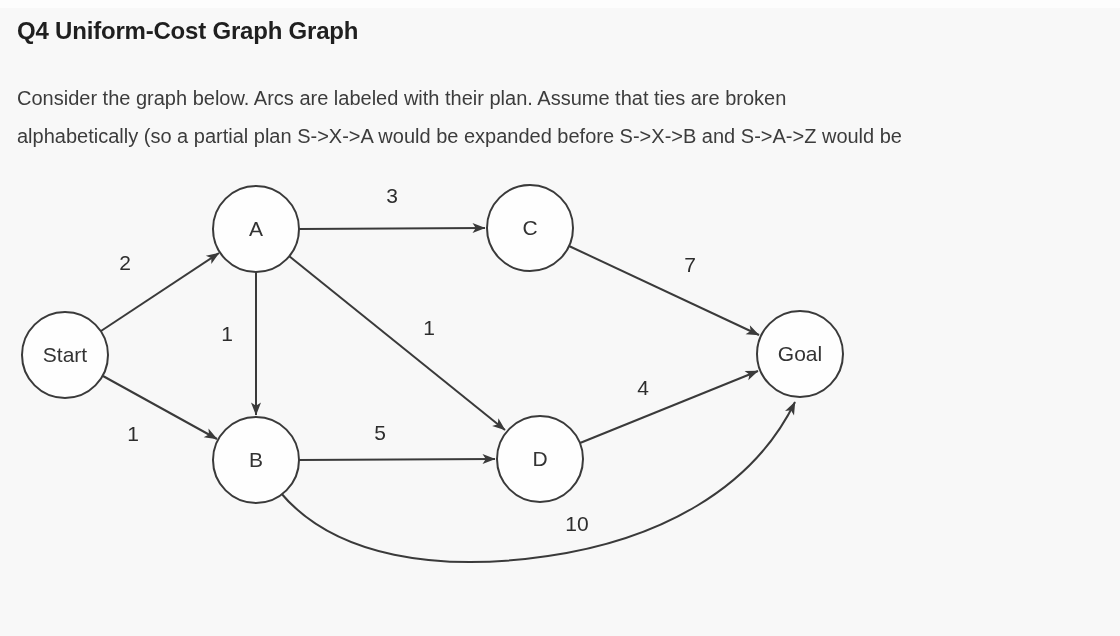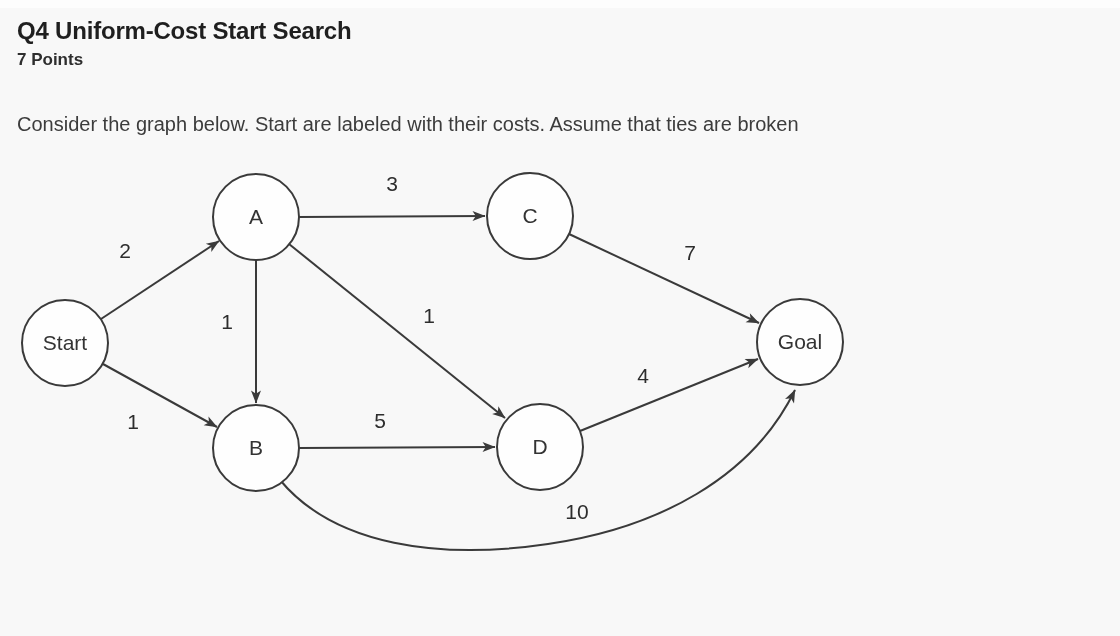--- a/index.html
+++ b/index.html
@@ -58,25 +58,25 @@
     text-anchor: middle;
   }
 </style>
 </head>
 <body>
 
 <div class="top-strip"></div>
 
 <div class="page">
 
-  <h1 class="q-title">Q4 Uniform-Cost Start Search</h1>
-  <div class="q-points">7 Points</div>
+  <h1 class="q-title">Q4 Uniform-Cost Graph Graph</h1>
 
   <div class="q-desc">
-    <div class="desc-line">Consider the graph below. Start are labeled with their costs. Assume that ties are broken</div>
+    <div class="desc-line">Consider the graph below. Arcs are labeled with their plan. Assume that ties are broken</div>
+    <div class="desc-line">alphabetically (so a partial plan S-&gt;X-&gt;A would be expanded before S-&gt;X-&gt;B and S-&gt;A-&gt;Z would be</div>
   </div>
 
   <div class="graph-wrap">
     <svg width="1087" height="416" viewBox="17 0 1087 416">
       <defs>
         <marker id="arrow" viewBox="0 0 14 11" refX="13" refY="5.5" markerWidth="14" markerHeight="11" markerUnits="userSpaceOnUse" orient="auto">
           <path d="M0.5,0.5 L13.5,5.5 L0.5,10.5 L3.8,5.5 Z" fill="#3a3a3a"></path>
         </marker>
       </defs>
 

